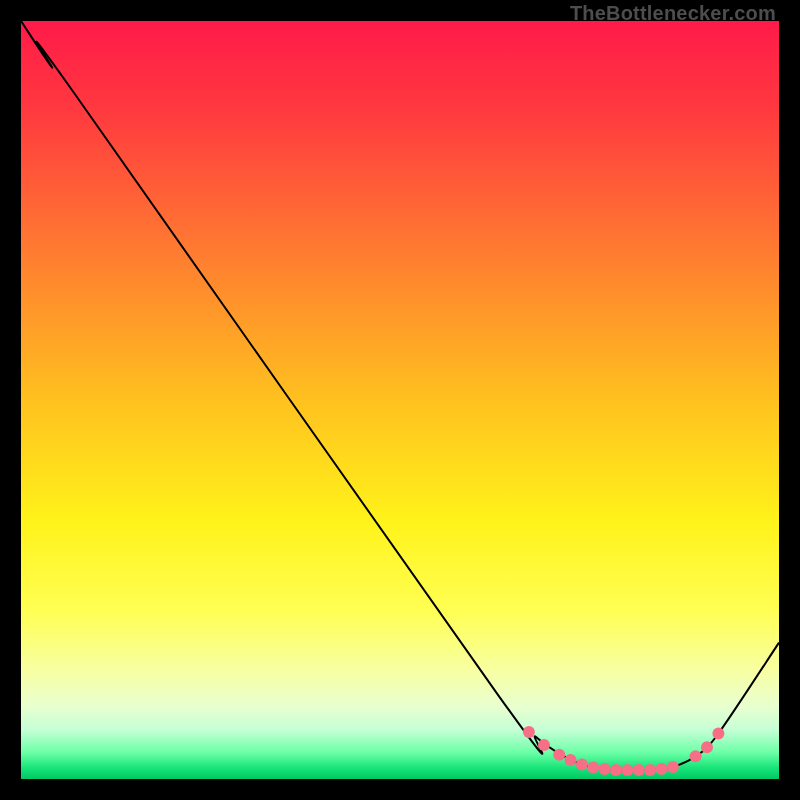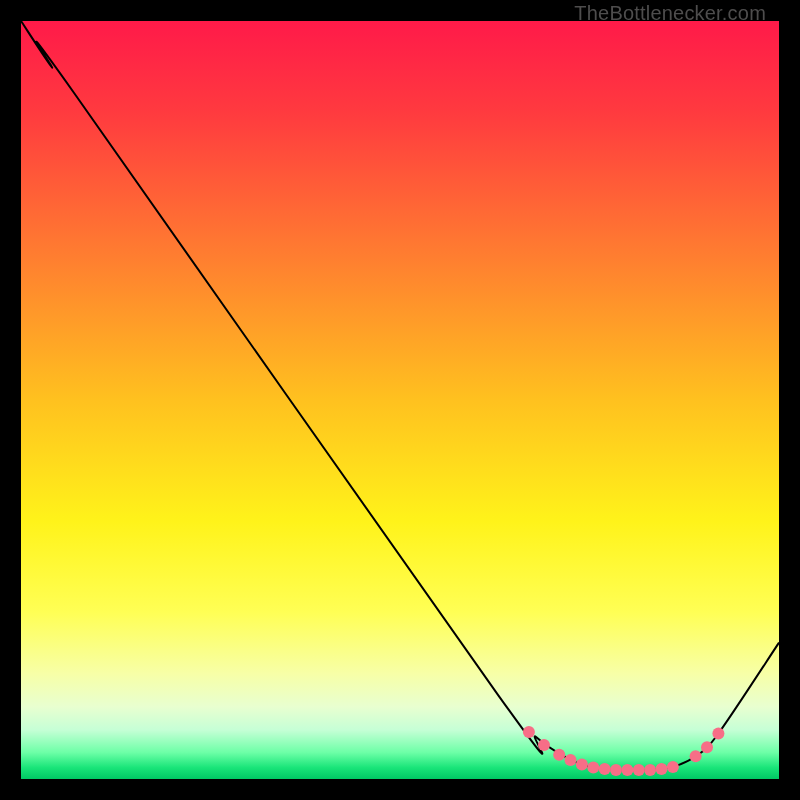--- a/index.html
+++ b/index.html
@@ -22,24 +22,24 @@
   .plot {
     position: absolute;
     left: 0;
     top: 0;
     width: 758px;
     height: 758px;
   }
   .watermark {
     position: absolute;
     top: 2px;
-    right: 34px;
+    right: 24px;
     color: #4e4d4d;
     font-size: 20px;
-    font-weight: 400;
+    font-weight: 700;
     letter-spacing: 0.2px;
     user-select: none;
   }
 </style>
 </head>
 <body>
 
 <div class="frame">
   <svg class="plot" viewBox="0 0 758 758" preserveAspectRatio="none">
     <defs>

